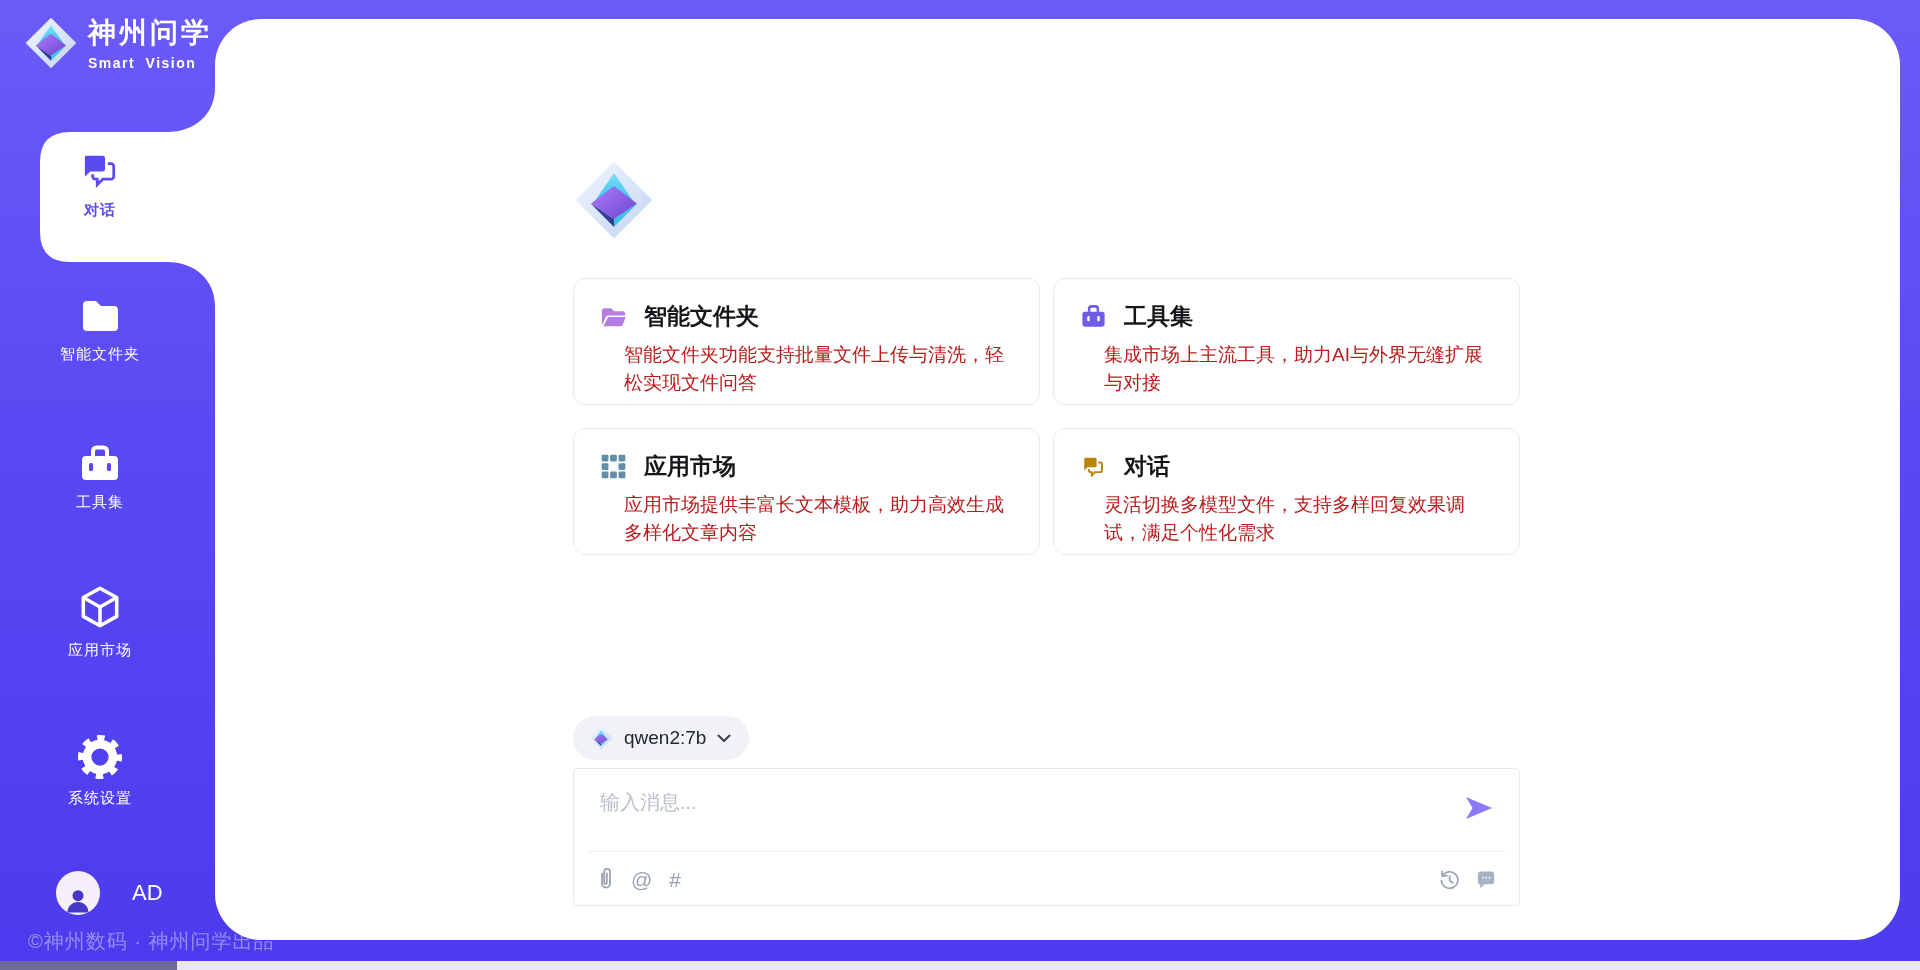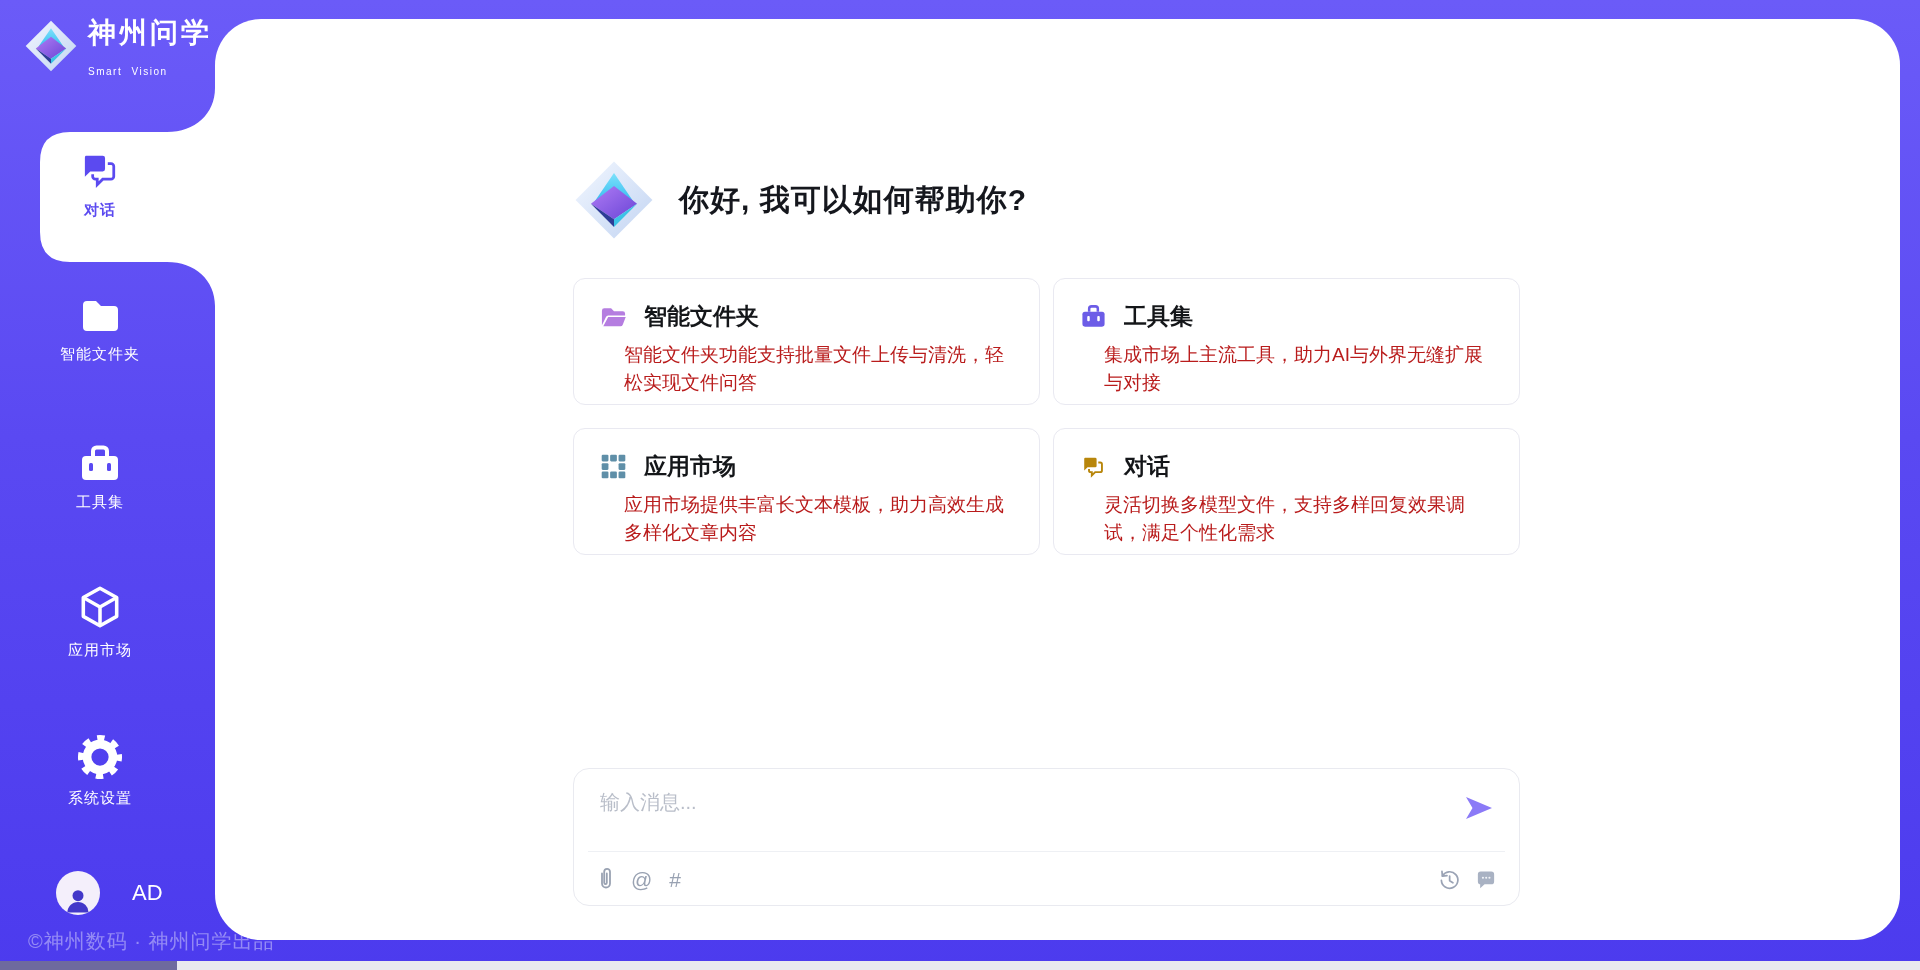--- a/index.html
+++ b/index.html
@@ -5,21 +5,21 @@
   * { margin:0; padding:0; box-sizing:border-box; }
   html,body { width:1920px; height:970px; overflow:hidden; }
   body { font-family:"Liberation Sans","DejaVu Sans",sans-serif; }
   #app { position:relative; width:1920px; height:970px;
          background:linear-gradient(180deg,#6b5bf8 0%,#5a49f2 45%,#4c3bee 100%); }
 
   
   .logo-block { position:absolute; top:14px; left:24px; display:flex; align-items:center; gap:10px; }
   .logo-diamond { width:54px; height:54px; }
   .brand-cn { color:#fff; font-size:28px; font-weight:bold; letter-spacing:3px; }
-  .brand-en { color:#fff; font-size:10px; letter-spacing:1.5px; word-spacing:5px; margin-top:14px; }
+  .brand-en { color:#fff; font-size:14px; letter-spacing:1.5px; word-spacing:5px; margin-top:3px;font-weight:bold; }
 
   .tab-svg { position:absolute; left:40px; top:88px; width:175px; height:218px; }
 
   .nav-item { position:absolute; left:20px; width:160px; text-align:center; cursor:pointer; }
   .nav-item svg { display:block; margin:0 auto; }
   .nav-label { margin-top:9px; font-size:15px; color:#ffffff; letter-spacing:1px; }
   .nav-item.active .nav-label { color:#5b4af0; font-weight:bold; }
   #nav-0 { top:148px; } #nav-1 { top:296px; } #nav-2 { top:442px; }
   #nav-3 { top:584px; } #nav-4 { top:734px; }
 
@@ -46,21 +46,21 @@
   .card-title { font-size:23px; font-weight:bold; color:#141619; }
   .card-desc { margin-left:24px; font-size:19px; line-height:28px; color:#b91c1c; }
 
   .model-chip { position:absolute; left:358px; top:697px; height:44px; border-radius:22px;
                 background:#f1f2f7; display:inline-flex; align-items:center; gap:11px;
                 padding:0 18px 0 16px; cursor:pointer; }
   .chip-diamond { width:24px; height:24px; }
   .chip-label { font-size:19px; color:#23262f; }
 
   .composer { position:absolute; left:358px; top:749px; width:947px; height:138px;
-              background:#fff; border:1.5px solid #e9eaf0; border-radius:16px; }
+              background:#fff; border:1.5px solid #e9eaf0; border-radius:4px; }
   .composer-input { position:absolute; left:26px; top:16px; width:840px; height:34px;
                     border:none; outline:none; font-size:20px; color:#30333c;
                     font-family:"Liberation Sans","DejaVu Sans",sans-serif; background:transparent; }
   .composer-input::placeholder { color:#b9bec9; }
   .send-btn { position:absolute; right:26px; top:26px; width:28px; height:26px; cursor:pointer; }
   .composer-divider { position:absolute; left:14px; right:14px; top:82px; border-top:1px solid #eef0f4; }
   .toolbar-left { position:absolute; left:24px; bottom:14px; display:flex; align-items:center; gap:17px; }
   .toolbar-right { position:absolute; right:22px; bottom:14px; display:flex; align-items:center; gap:15px; }
   .txt-icon { font-size:21px; color:#99a2b2; cursor:pointer; line-height:1; }
   .tool-icon { cursor:pointer; display:block; }
@@ -169,21 +169,20 @@
 
     <div class="footer-text">©神州数码 · 神州问学出品</div>
   </div>
 
   <div class="main-panel">
 
     <div class="greeting">
       <svg class="greeting-diamond">
           <use href="#dmnd"></use>
         </svg>
-      <div class="greeting-title">你好, 我可以如何帮助你?</div>
     </div>
 
     <div class="cards-grid">
 
       <div class="card">
         <div class="card-head">
           <svg class="card-icon" viewBox="0 0 28 28">
             <path d="M2,8 a2.5,2.5 0 0 1 2.5,-2.5 h7 l3,3 h9 a2.5,2.5 0 0 1 2.5,2.5 v2 H8.5 a2.5,2.5 0 0 0 -2.3,1.6 L2,23 z" fill="#b57de0"></path>
             <path d="M8.5,14.5 h18.2 l-3.1,8 a2.5,2.5 0 0 1 -2.3,1.6 H3.4 z" fill="#b57de0"></path>
           </svg>
@@ -229,20 +228,29 @@
           <svg class="card-icon" viewBox="0 0 48 48">
             <path d="M19,17 h17 a3,3 0 0 1 3,3 v11 a3,3 0 0 1 -3,3 h-9 l-6,6 v-6 h-2 a3,3 0 0 1 -3,-3 v-11 a3,3 0 0 1 3,-3 z" fill="none" stroke-width="3.4" stroke="#b8860b"></path>
             <path d="M8,7 h19 a4,4 0 0 1 4,4 v12 a4,4 0 0 1 -4,4 h-13 l-8,8 v-24 a4,4 0 0 1 2,-4 z" stroke="#ffffff" stroke-width="3" fill="#b8860b"></path>
           </svg>
           <div class="card-title">对话</div>
         </div>
         <div class="card-desc">灵活切换多模型文件，支持多样回复效果调试，满足个性化需求</div>
       </div>
     </div>
 
+    <div class="model-chip">
+      <svg class="chip-diamond">
+          <use href="#dmnd"></use>
+        </svg>
+      <span class="chip-label">qwen2:7b</span>
+      <svg width="14" height="9" viewBox="0 0 14 9">
+        <path d="M1.5,1.5 L7,7 L12.5,1.5" fill="none" stroke="#3a3f4a" stroke-width="2" stroke-linecap="round" stroke-linejoin="round"></path>
+      </svg>
+    </div>
 
     <div class="composer">
       <input class="composer-input" type="text" placeholder="输入消息..." style="">
 
       <svg class="send-btn" viewBox="0 0 28 26">
         <path d="M1,2 L27,13 L1,24 L7.5,13 Z" fill="#8b7af7"></path>
       </svg>
 
       <div class="composer-divider"></div>
 

